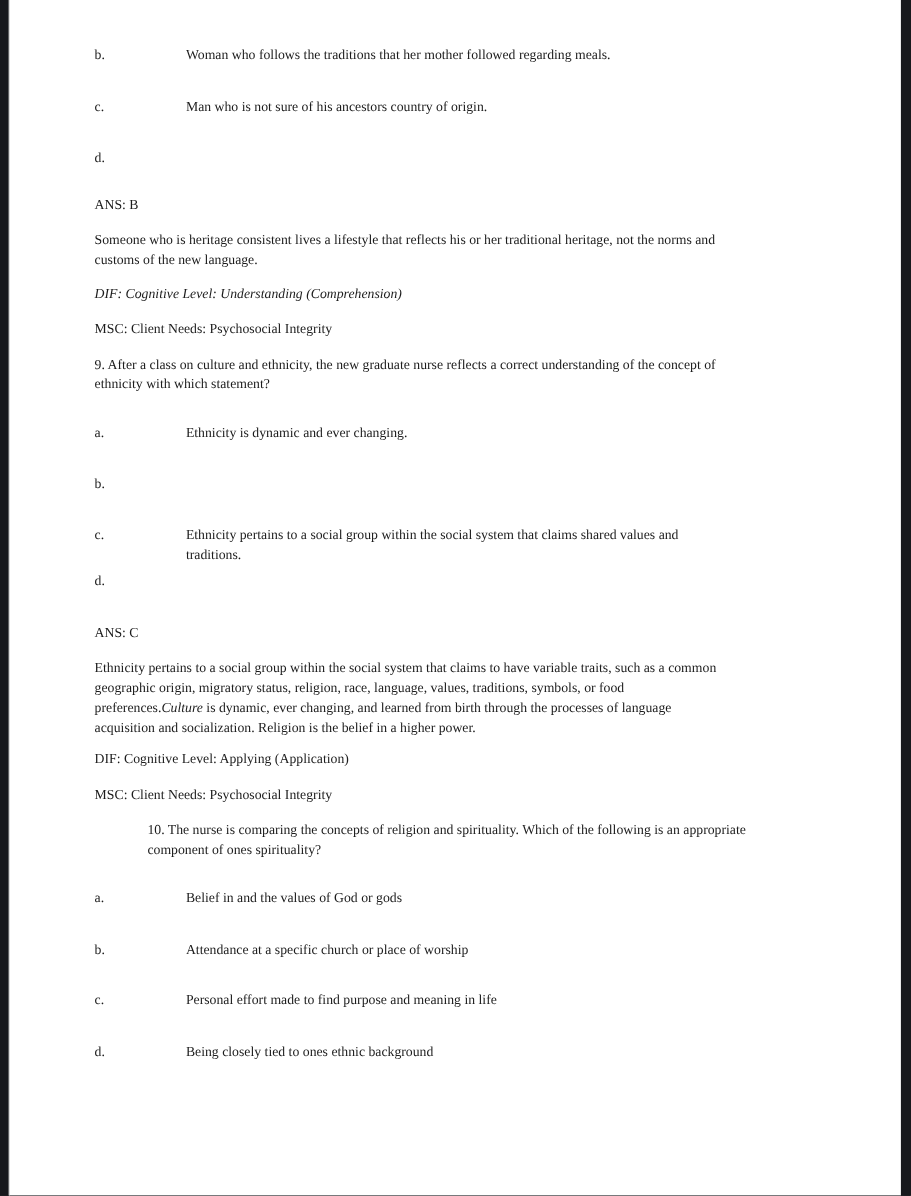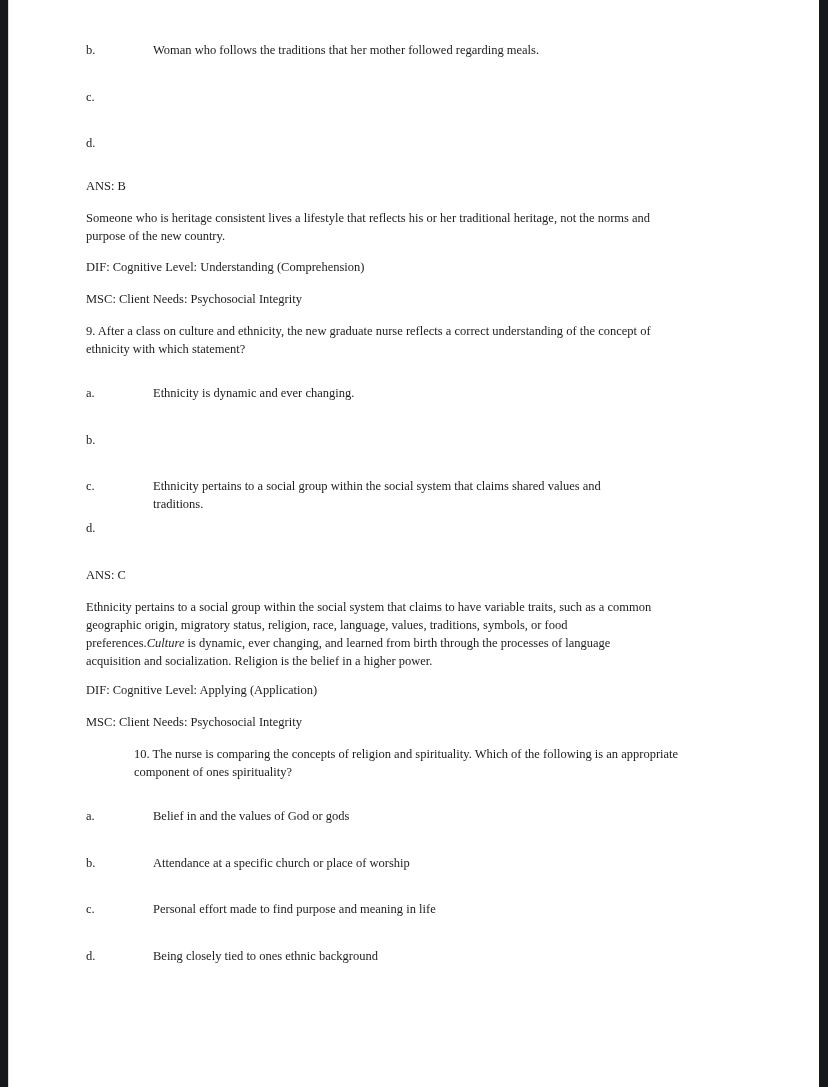--- a/index.html
+++ b/index.html
@@ -38,31 +38,31 @@
     top: 0;
     width: 680px;
     height: 1087px;
     font-size: 12.5px;
     line-height: 18px;
     color: #1c1c1c;
   }
   .blk { position: absolute; left: 0; }
   .opt { display: flex; align-items: flex-start; }
   .opt .lbl { flex: 0 0 67px; white-space: nowrap; }
-  .opt .txt { flex: 0 0 auto; max-width: 592px; }
+  .opt .txt { flex: 0 0 auto; max-width: 592px; margin-left: 16px; }
   .ln { white-space: nowrap; }
   .para .ln { white-space: nowrap; }
   .ital { font-style: italic; }
   
   .p-q8b   { top: 41px; }
   .p-q8c   { top: 88px; }
   .p-q8d   { top: 134px; }
   .p-q8ans { top: 177px; }
   .p-q8rat { top: 209px; }
-  .p-q8dif { top: 258px; }
+  .p-q8dif { top: 258px; font-style: italic; }
   .p-q8msc { top: 290px; }
   .p-q9stem{ top: 322px; }
   .p-q9a   { top: 384px; }
   .p-q9b   { top: 431px; }
   .p-q9c   { top: 477px; }
   .p-q9d   { top: 519px; }
   .p-q9ans { top: 566px; }
   .p-q9rat { top: 598px; }
   .p-q9dif { top: 681px; }
   .p-q9msc { top: 713px; }
@@ -82,31 +82,32 @@
   <div class="page">
     <div class="content">
 
       <div class="blk opt p-q8b">
         <span class="lbl">b.</span>
         <span class="txt"><span class="ln">Woman who follows the traditions that her mother followed regarding meals.</span></span>
       </div>
 
       <div class="blk opt p-q8c">
         <span class="lbl">c.</span>
+        <span class="txt"><span class="ln">Man who is not sure of his ancestors country of origin.</span></span>
       </div>
 
       <div class="blk opt p-q8d">
         <span class="lbl">d.</span>
       </div>
 
       <div class="blk p-q8ans">ANS: B</div>
 
       <div class="blk para p-q8rat">
         <div class="ln">Someone who is heritage consistent lives a lifestyle that reflects his or her traditional heritage, not the norms and</div>
-        <div class="ln">purpose of the new country.</div>
+        <div class="ln">customs of the new language.</div>
       </div>
 
       <div class="blk p-q8dif">DIF: Cognitive Level: Understanding (Comprehension)</div>
       <div class="blk p-q8msc">MSC: Client Needs: Psychosocial Integrity</div>
 
       <div class="blk para p-q9stem">
         <div class="ln">9. After a class on culture and ethnicity, the new graduate nurse reflects a correct understanding of the concept of</div>
         <div class="ln">ethnicity with which statement?</div>
       </div>
 

